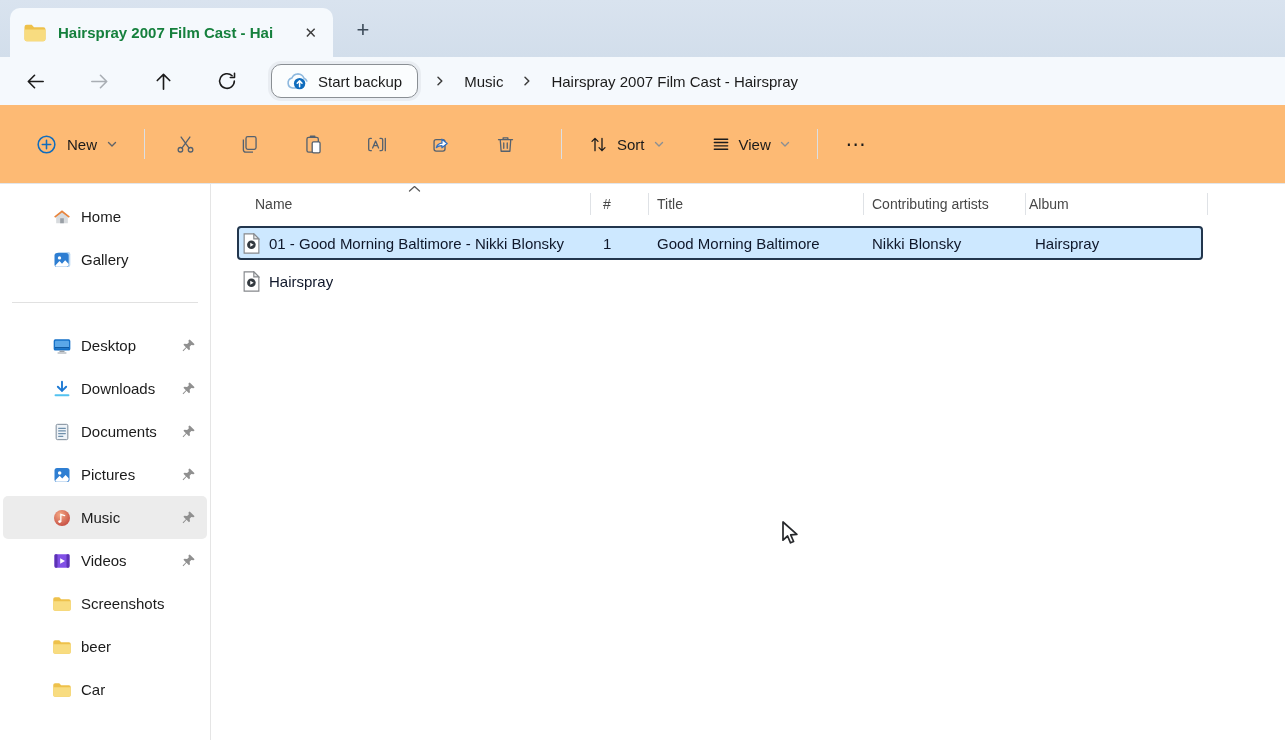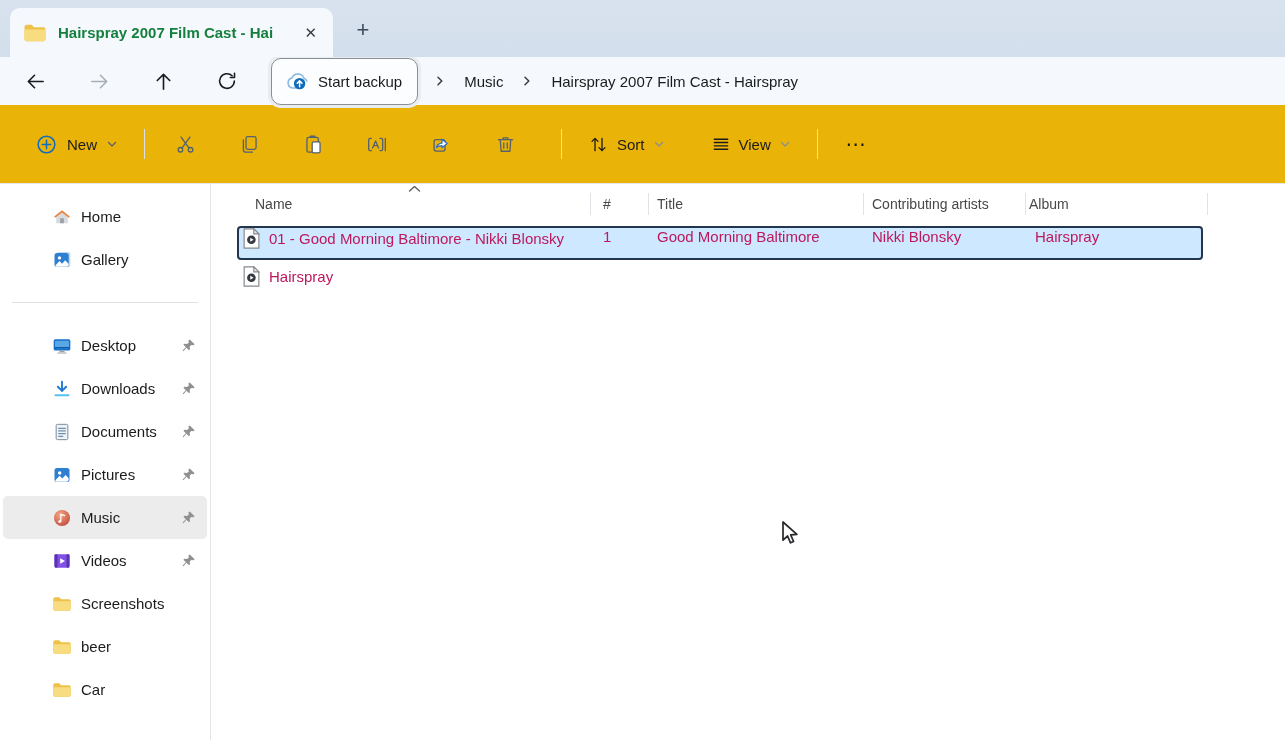--- a/index.html
+++ b/index.html
@@ -17,28 +17,28 @@
     overflow:hidden; flex:1; }
   .tab-close { font-size:15px; color:#3d3d3d; padding:3px 8px; border-radius:4px; cursor:default; }
   .newtab { position:absolute; left:346px; top:15px; width:34px; height:30px;
     font-size:22px; font-weight:300; color:#3c4a59; background:transparent; border:none;
     display:flex; align-items:center; justify-content:center; }
 
   
   .navbar { height:48px; background:#f5f9fd; display:flex; align-items:center; padding-left:15px; }
   .nav-btn { width:40px; height:36px; display:flex; align-items:center; justify-content:center;
     margin-right:24px; border-radius:5px; }
-  .backup-btn { display:flex; align-items:center; gap:9px; height:47px; padding:0 15px 0 10px;
+  .backup-btn { display:flex; align-items:center; gap:9px; height:34px; padding:0 15px 0 10px;
     border:1px solid #8a8f94; border-radius:10px; background:#fbfdfe;
     box-shadow:0 0 0 3px #e9edf2; font-size:15px; color:#1b1b1b; margin-right:8px; }
   .crumb-sep { display:flex; align-items:center; margin:0 7px; }
   .crumb { font-size:15px; color:#1b1b1b; padding:5px 10px; border-radius:4px; white-space:nowrap; }
 
   
-  .toolbar { height:79px; background:#eab308; border-bottom:1px solid #e3e6ea;
+  .toolbar { height:79px; background:#fdba74; border-bottom:1px solid #e3e6ea;
     display:flex; align-items:center; padding-left:25px;text-align:right; }
   .tb-new { display:flex; align-items:center; gap:9px; padding:8px 10px; border-radius:5px; }
   .tb-new-label { font-size:15px; color:#1b1b1b; }
   .tb-divider { width:1px; height:30px; background:#dcdfe3; margin:0 16px; }
   .tb-icon-btn { width:48px; height:42px; display:flex; align-items:center; justify-content:center;
     margin-right:16px; border-radius:5px; }
   .tb-drop { display:flex; align-items:center; gap:8px; padding:8px 10px; border-radius:5px;
     font-size:15px; color:#1b1b1b; }
   .tb-more { font-size:20px; color:#1b1b1b; letter-spacing:2px; padding:4px 12px; }
   .mr36 { margin-right:26px; }
@@ -66,22 +66,22 @@
     bottom:9px; width:1px; background:#dfe2e6; }
   .h-name { width:379px; padding-left:44px; }
   .h-num  { width:58px;  padding-left:13px; }
   .h-title{ width:215px; padding-left:9px; }
   .h-art  { width:162px; padding-left:9px; }
   .h-alb  { width:182px; padding-left:4px; }
   .hfill  { flex:1; height:100%; position:relative; }
   .sort-asc { position:absolute; left:197px; top:-4px; }
 
   .rows { margin-top:2px; }
-  .frow { height:34px; width:966px; margin:0 0 4px 26px; display:flex; align-items:flex-start;
-    border:2px solid transparent; border-radius:4px; font-size:15px; color:#be185d; }
+  .frow { height:34px; width:966px; margin:0 0 4px 26px; display:flex; align-items:center;
+    border:2px solid transparent; border-radius:4px; font-size:15px; color:#0f172a; }
   .frow.selected { background:#cde8ff; border-color:#22364d; }
   .c-name { width:351px; display:flex; align-items:center; padding-left:4px; }
   .c-name .ficon { width:17px; height:21px; margin-right:9px; flex:0 0 auto; }
   .c-num  { width:58px;  padding-left:13px; }
   .c-title{ width:215px; padding-left:9px; }
   .c-art  { width:162px; padding-left:9px; }
   .c-alb  { flex:1; padding-left:10px; }
   .trunc { white-space:nowrap; overflow:hidden; }
 
   .cursor { position:absolute; left:777px; top:519px; z-index:50; pointer-events:none; }

